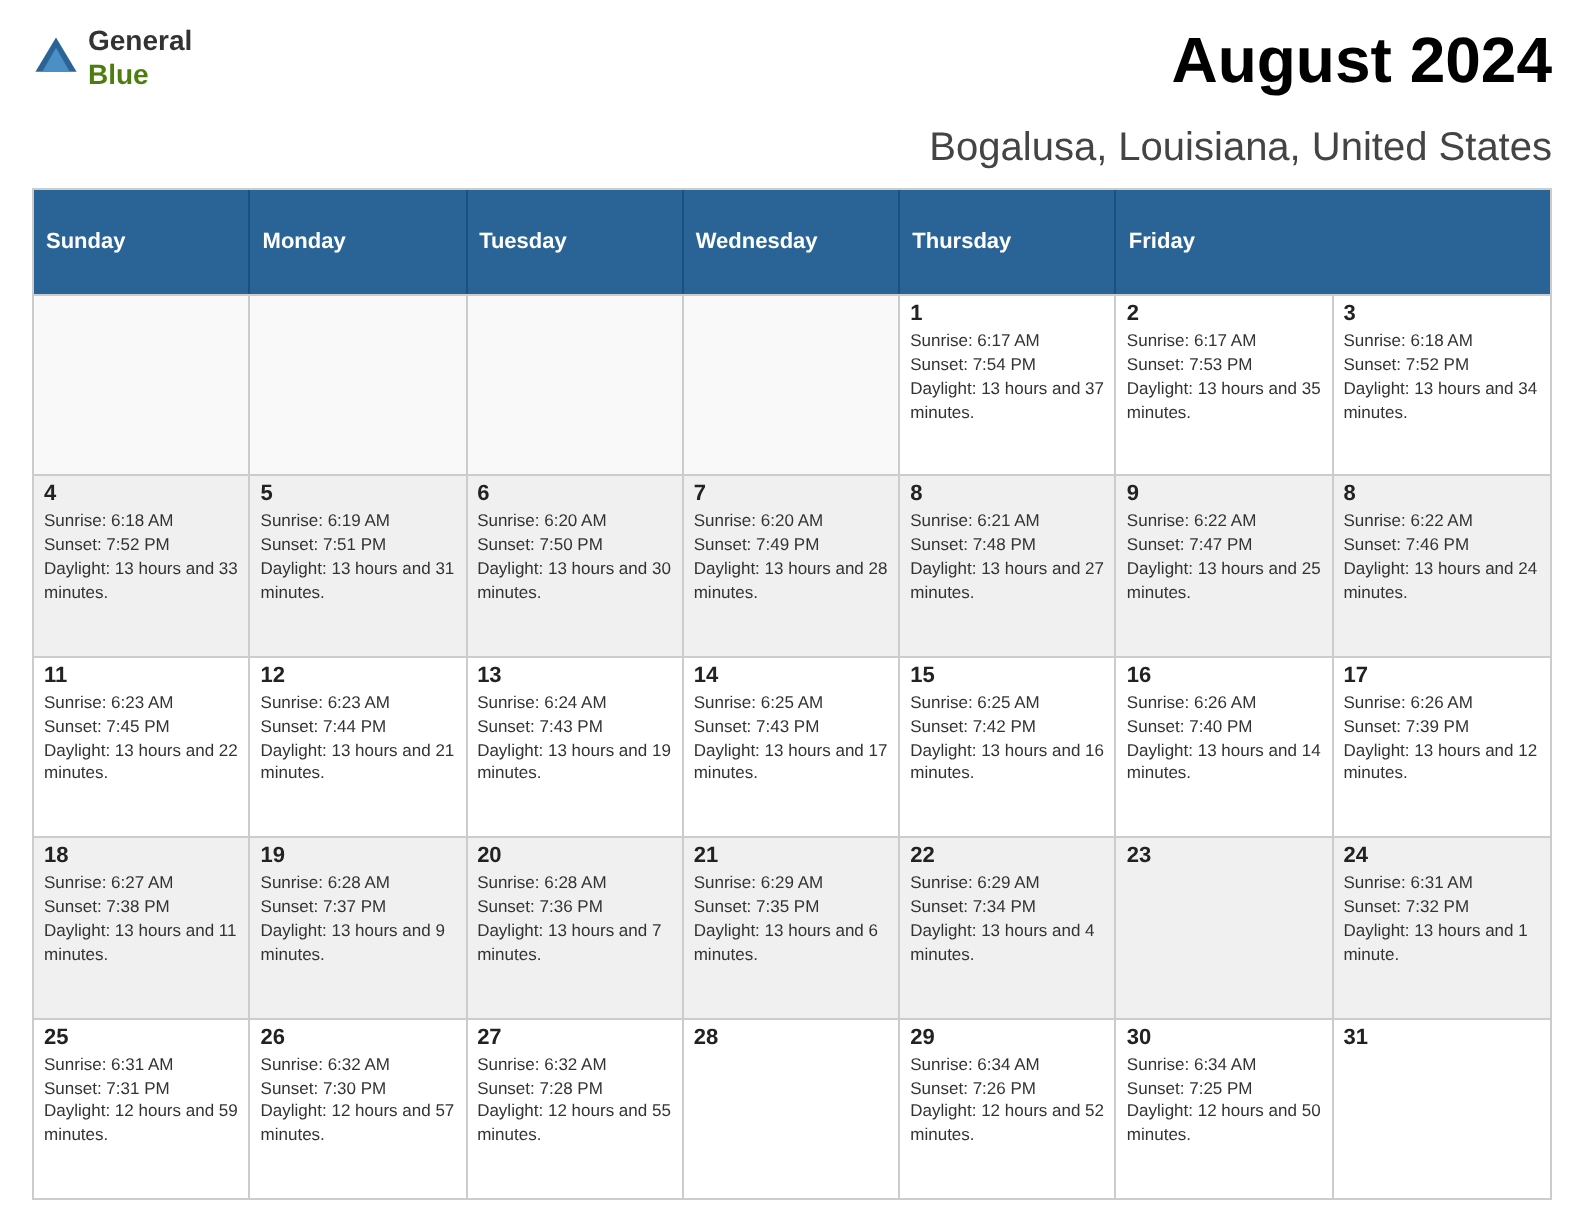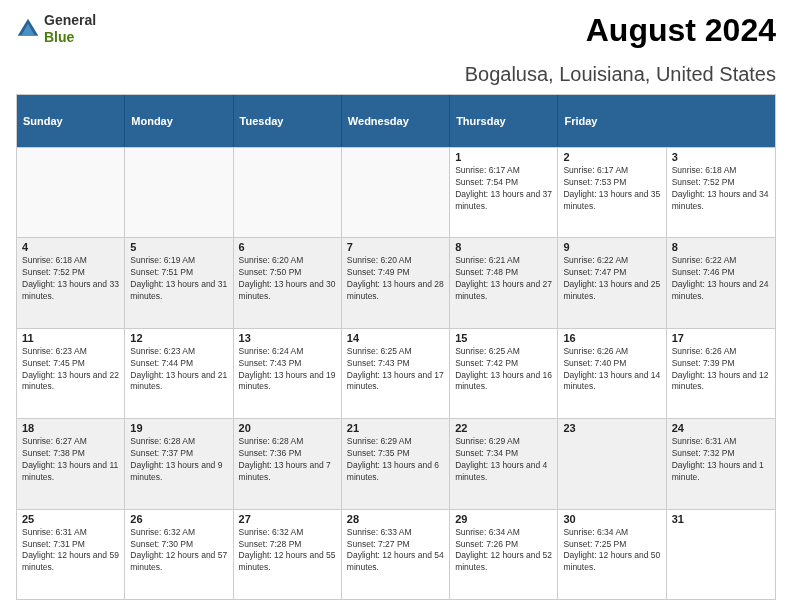--- a/index.html
+++ b/index.html
@@ -253,21 +253,20 @@
           <div class="cal-cell">
             <div class="day-number">26</div>
             <div class="day-info">Sunrise: 6:32 AM<br>Sunset: 7:30 PM<br>Daylight: 12 hours and 57 minutes.</div>
           </div>
           <div class="cal-cell">
             <div class="day-number">27</div>
             <div class="day-info">Sunrise: 6:32 AM<br>Sunset: 7:28 PM<br>Daylight: 12 hours and 55 minutes.</div>
           </div>
           <div class="cal-cell">
             <div class="day-number">28</div>
-            <div class="day-info">Sunrise: 6:33 AM<br>Sunset: 7:27 PM<br>Daylight: 12 hours and 54 minutes.</div>
           </div>
           <div class="cal-cell">
             <div class="day-number">29</div>
             <div class="day-info">Sunrise: 6:34 AM<br>Sunset: 7:26 PM<br>Daylight: 12 hours and 52 minutes.</div>
           </div>
           <div class="cal-cell">
             <div class="day-number">30</div>
             <div class="day-info">Sunrise: 6:34 AM<br>Sunset: 7:25 PM<br>Daylight: 12 hours and 50 minutes.</div>
           </div>
           <div class="cal-cell">

